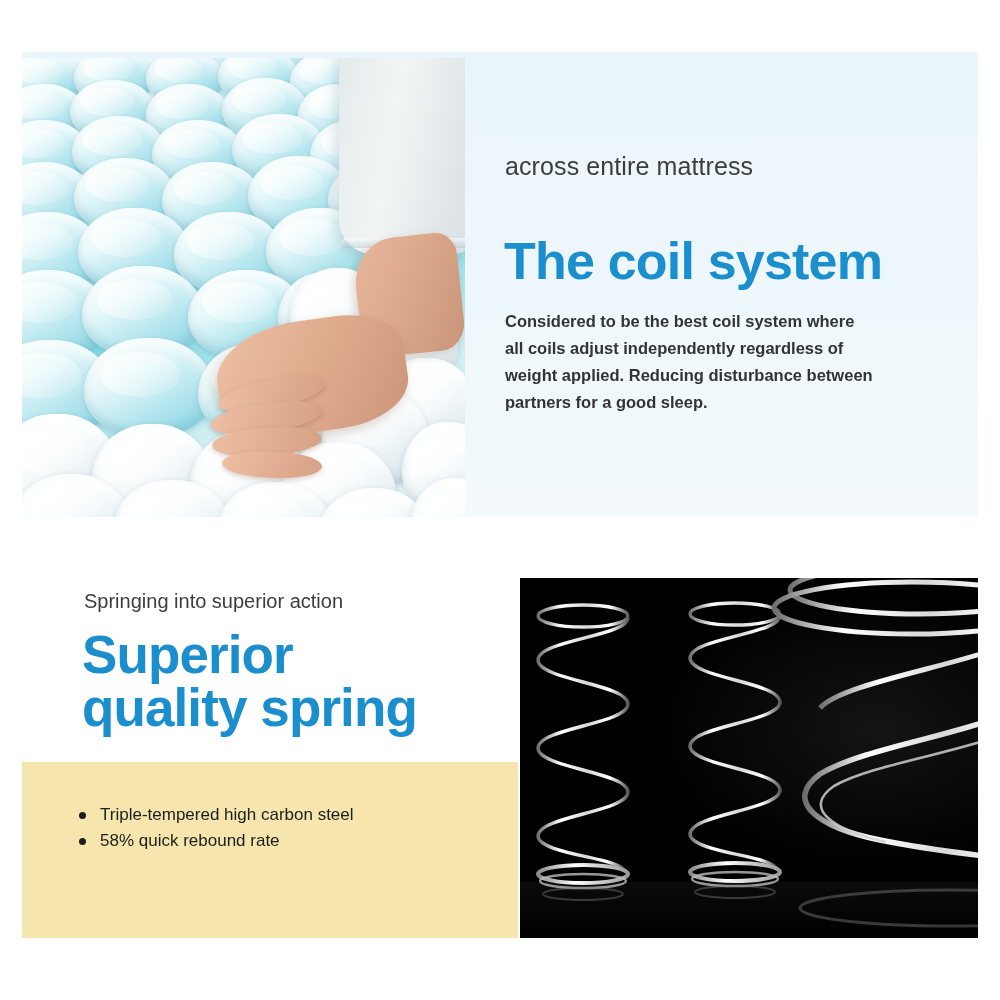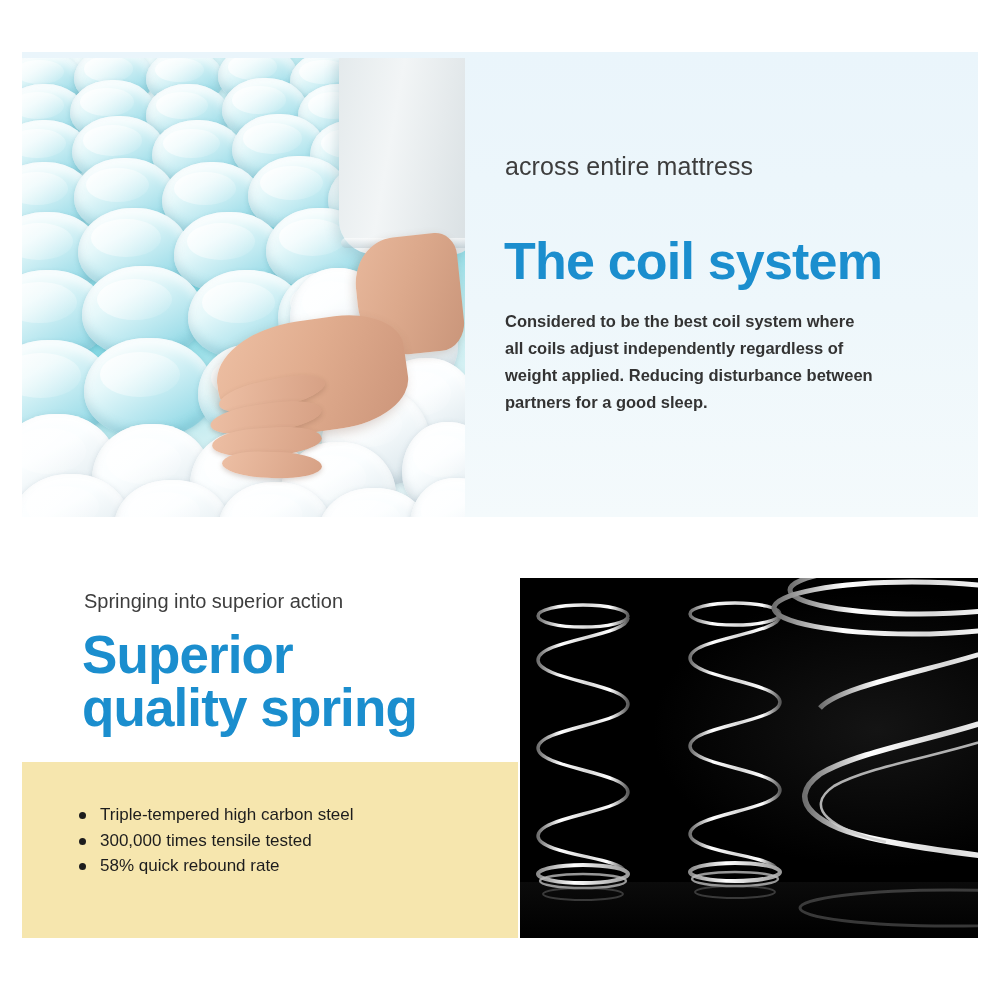--- a/index.html
+++ b/index.html
@@ -224,21 +224,20 @@
 
   <div class="headline2">
     <div>Superior</div>
     <div>quality spring</div>
   </div>
 
   <div class="cream"></div>
 
   <ul class="bullets">
     <li>Triple-tempered high carbon steel</li>
-    <li>300,000 times tensile tested</li>
     <li>58% quick rebound rate</li>
   </ul>
 
   <div class="spring-photo">
     <div class="glowbg"></div>
     <div class="floor"></div>
 
     <svg class="sp-svg" viewBox="0 0 458 360" preserveAspectRatio="none">
       <defs>
         <linearGradient id="wire" x1="0" y1="0" x2="1" y2="0">

